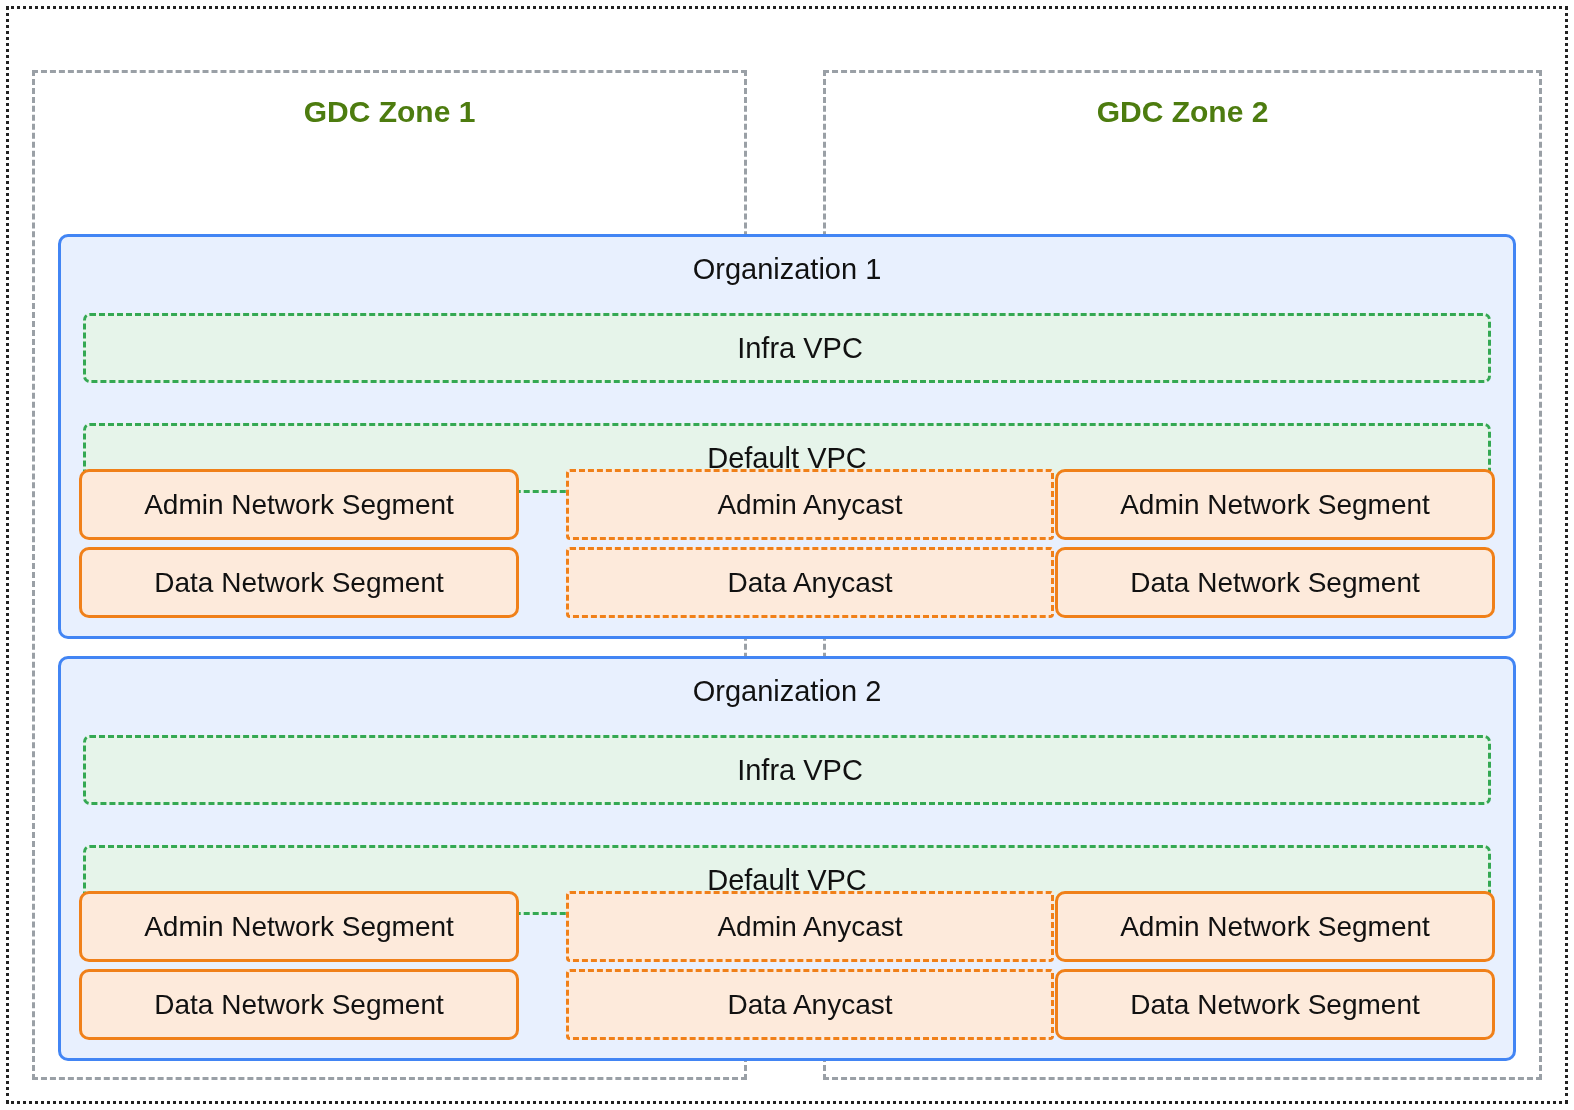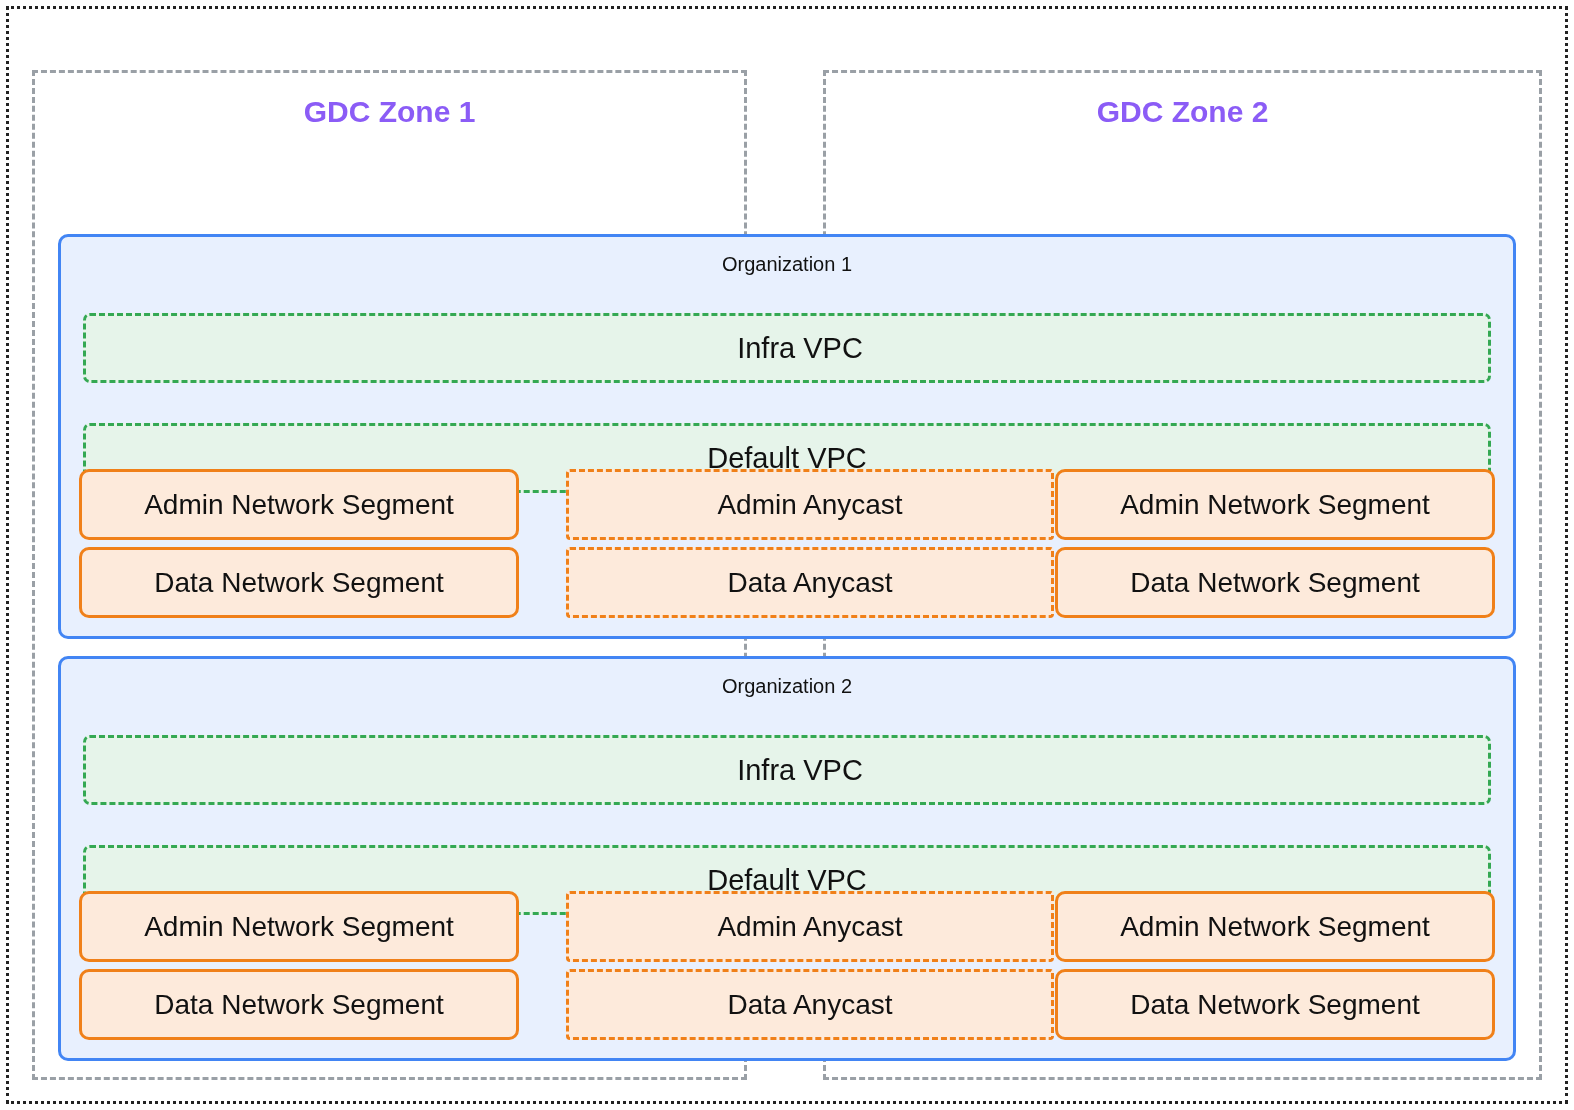--- a/index.html
+++ b/index.html
@@ -55,21 +55,21 @@
   .zone-1 { left: 32px;  width: 715px; }
   .zone-2 { left: 823px; width: 719px; }
 
   .zone-title {
     position: absolute;
     top: 22px;
     width: 100%;
     text-align: center;
     font-size: 30px;
     font-weight: bold;
-    color: #8b5cf6;
+    color: #4d7c0f;
   }
 
   
   .content-layer {
     position: absolute;
     left: 0;
     top: 0;
     width: 1574px;
     height: 1110px;
     pointer-events: none;
@@ -105,21 +105,21 @@
     box-sizing: border-box;
   }
   .org-1 { top: 234px; height: 405px; }
   .org-2 { top: 656px; height: 405px; }
 
   .org-title {
     position: absolute;
     top: 16px;
     width: 100%;
     text-align: center;
-    font-size: 20px;
+    font-size: 29px;
     color: #111111;
   }
 
   
   .vpc {
     position: absolute;
     left: 22px;
     width: 1408px;
     height: 70px;
     background: #e6f4ea;

